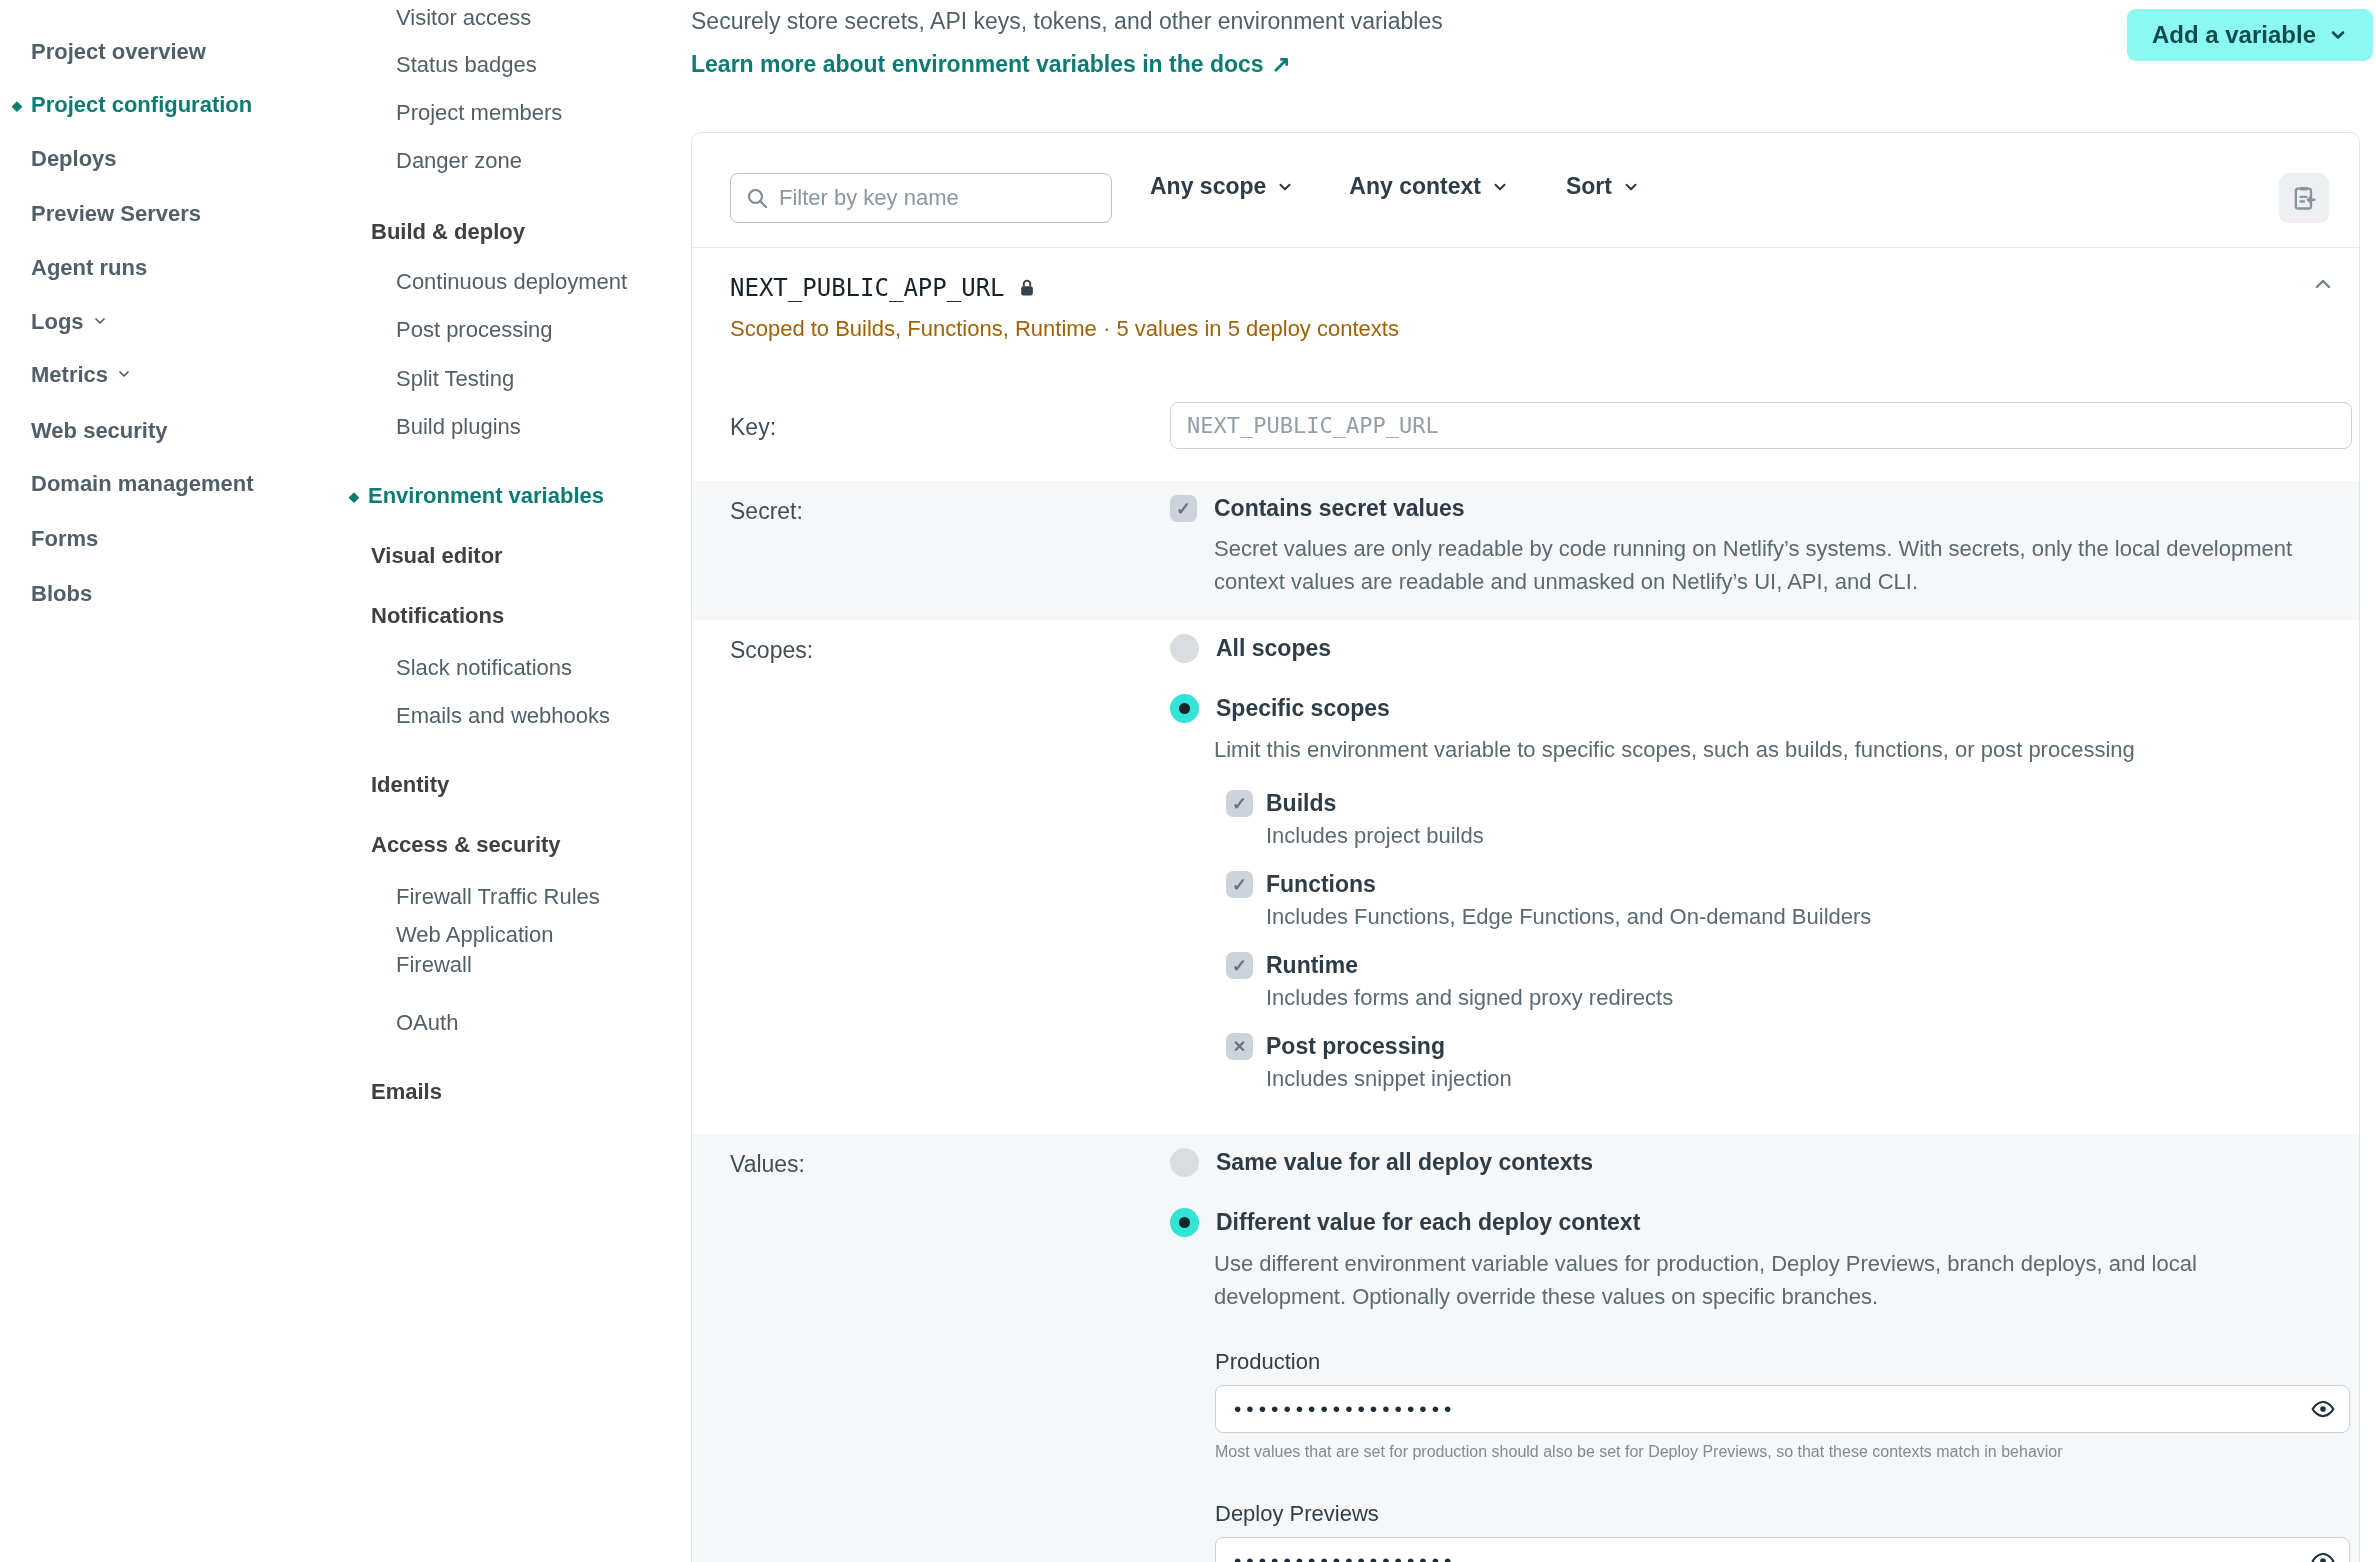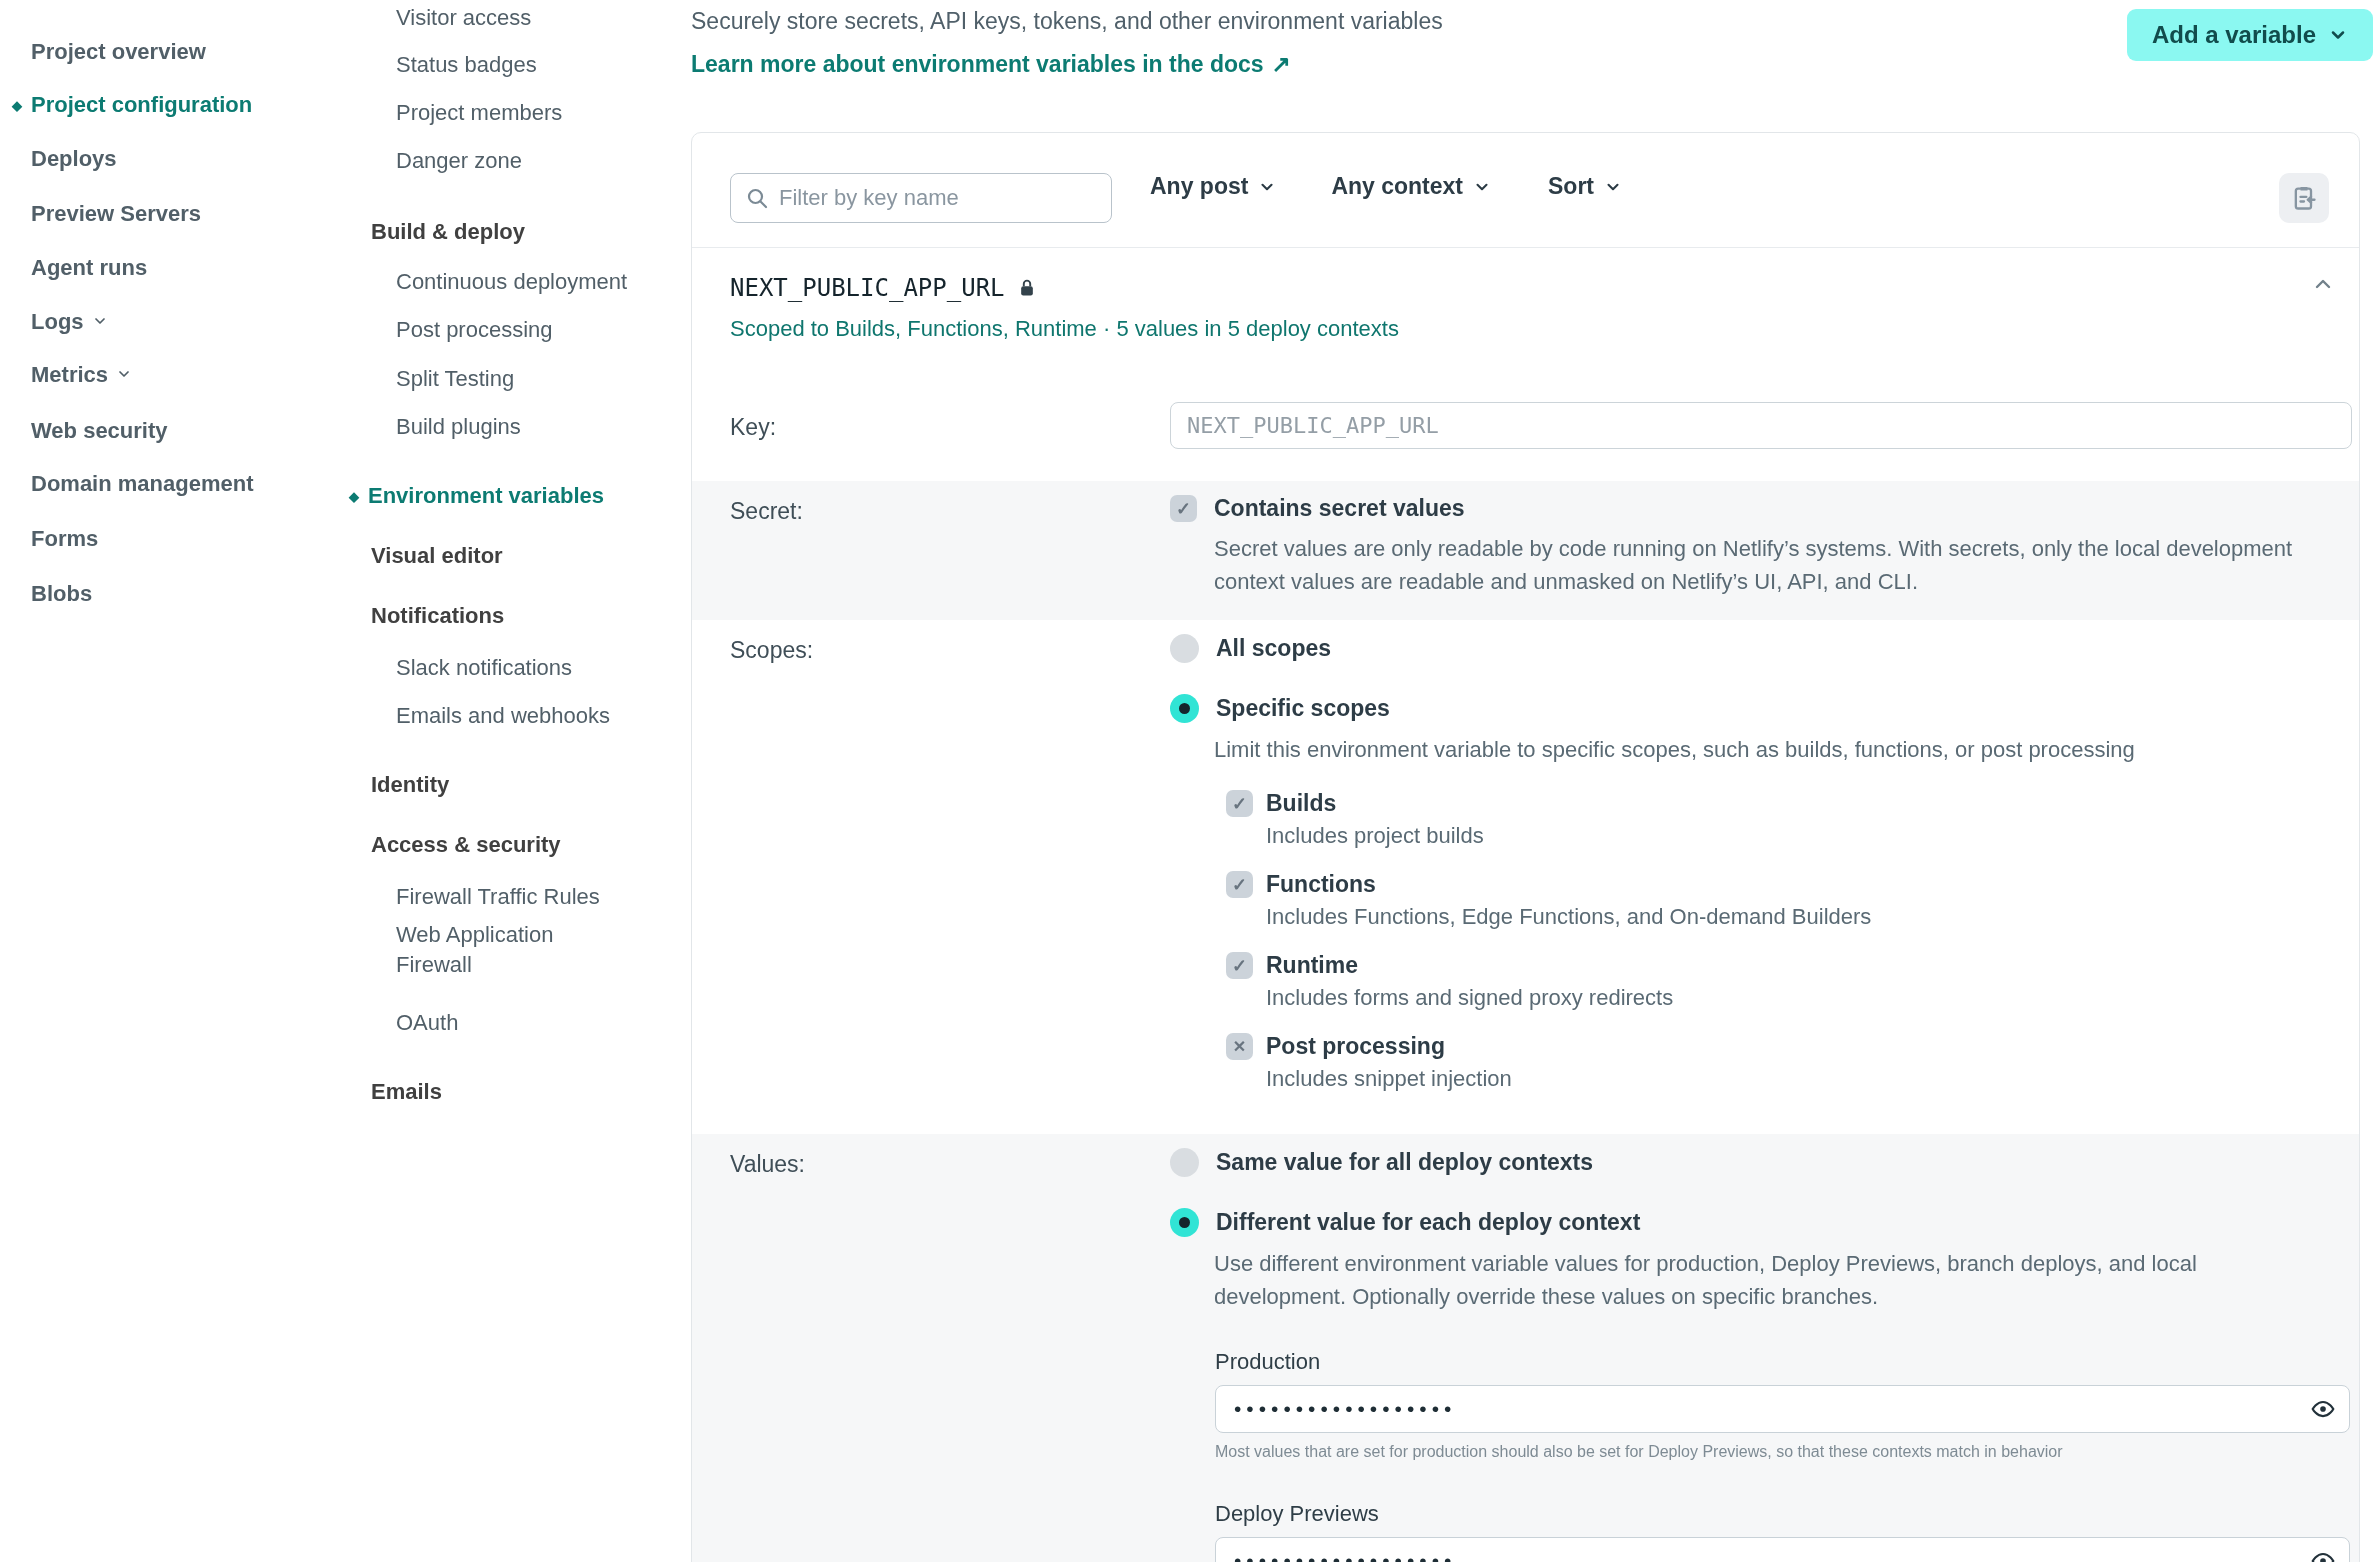--- a/index.html
+++ b/index.html
@@ -50,21 +50,21 @@
   .spacer { flex: 1; }
   .import-btn { width: 50px; height: 50px; background: #edeff2; border: none; border-radius: 10px;
     display: flex; align-items: center; justify-content: center; cursor: pointer; }
   .divider { height: 1px; background: #e8ebee; }
 
   .var-head { padding: 26px 30px 30px 38px; position: relative; }
   .var-name-row { display: flex; align-items: center; gap: 12px; }
   .var-name { font-family: "DejaVu Sans Mono", "Liberation Mono", monospace;
     font-size: 24px; color: #15242c; }
   .collapse-btn { position: absolute; right: 24px; top: 24px; background: none; border: none; cursor: pointer; }
-  .var-summary { margin-top: 14px; font-size: 22px; color: #0f766e; }
+  .var-summary { margin-top: 14px; font-size: 22px; color: #a16207; }
 
   .frow { display: grid; grid-template-columns: 440px 1fr; padding: 14px 30px 20px 38px; }
   .frow .flabel { font-size: 23px; color: #3f4e57; padding-top: 3px; }
   .row-key { padding-top: 30px; padding-bottom: 32px; }
   .row-key .flabel { padding-top: 12px; }
   .key-input { width: 1182px; height: 47px; border: 1px solid #ccd4d9; border-radius: 8px;
     padding: 0 16px; font-family: "DejaVu Sans Mono", "Liberation Mono", monospace;
     font-size: 22px; color: #949ea6; background: #fff; outline: none; }
   .gray-row { background: #f6f7f8; }
   .row-secret { padding-bottom: 22px; }
@@ -170,21 +170,21 @@
 
       <div class="filter-row">
         <div class="search-box">
           <svg width="24" height="24" viewBox="0 0 24 24" fill="none" stroke="#7b8a95" stroke-width="2.2" stroke-linecap="round">
               <circle cx="10.5" cy="10.5" r="6.5"></circle>
               <path d="M15.5 15.5L21 21"></path>
             </svg>
           <input type="text" placeholder="Filter by key name" style="">
         </div>
         <button class="dd dd1">
-          <span>Any post</span>
+          <span>Any scope</span>
           <svg width="18" height="18" viewBox="0 0 24 24" fill="none" stroke="#2d3c46" stroke-width="2.8" stroke-linecap="round" stroke-linejoin="round">
               <path d="M6 9l6 6 6-6"></path>
             </svg>
         </button>
         <button class="dd dd2">
           <span>Any context</span>
           <svg width="18" height="18" viewBox="0 0 24 24" fill="none" stroke="#2d3c46" stroke-width="2.8" stroke-linecap="round" stroke-linejoin="round">
               <path d="M6 9l6 6 6-6"></path>
             </svg>
         </button>

